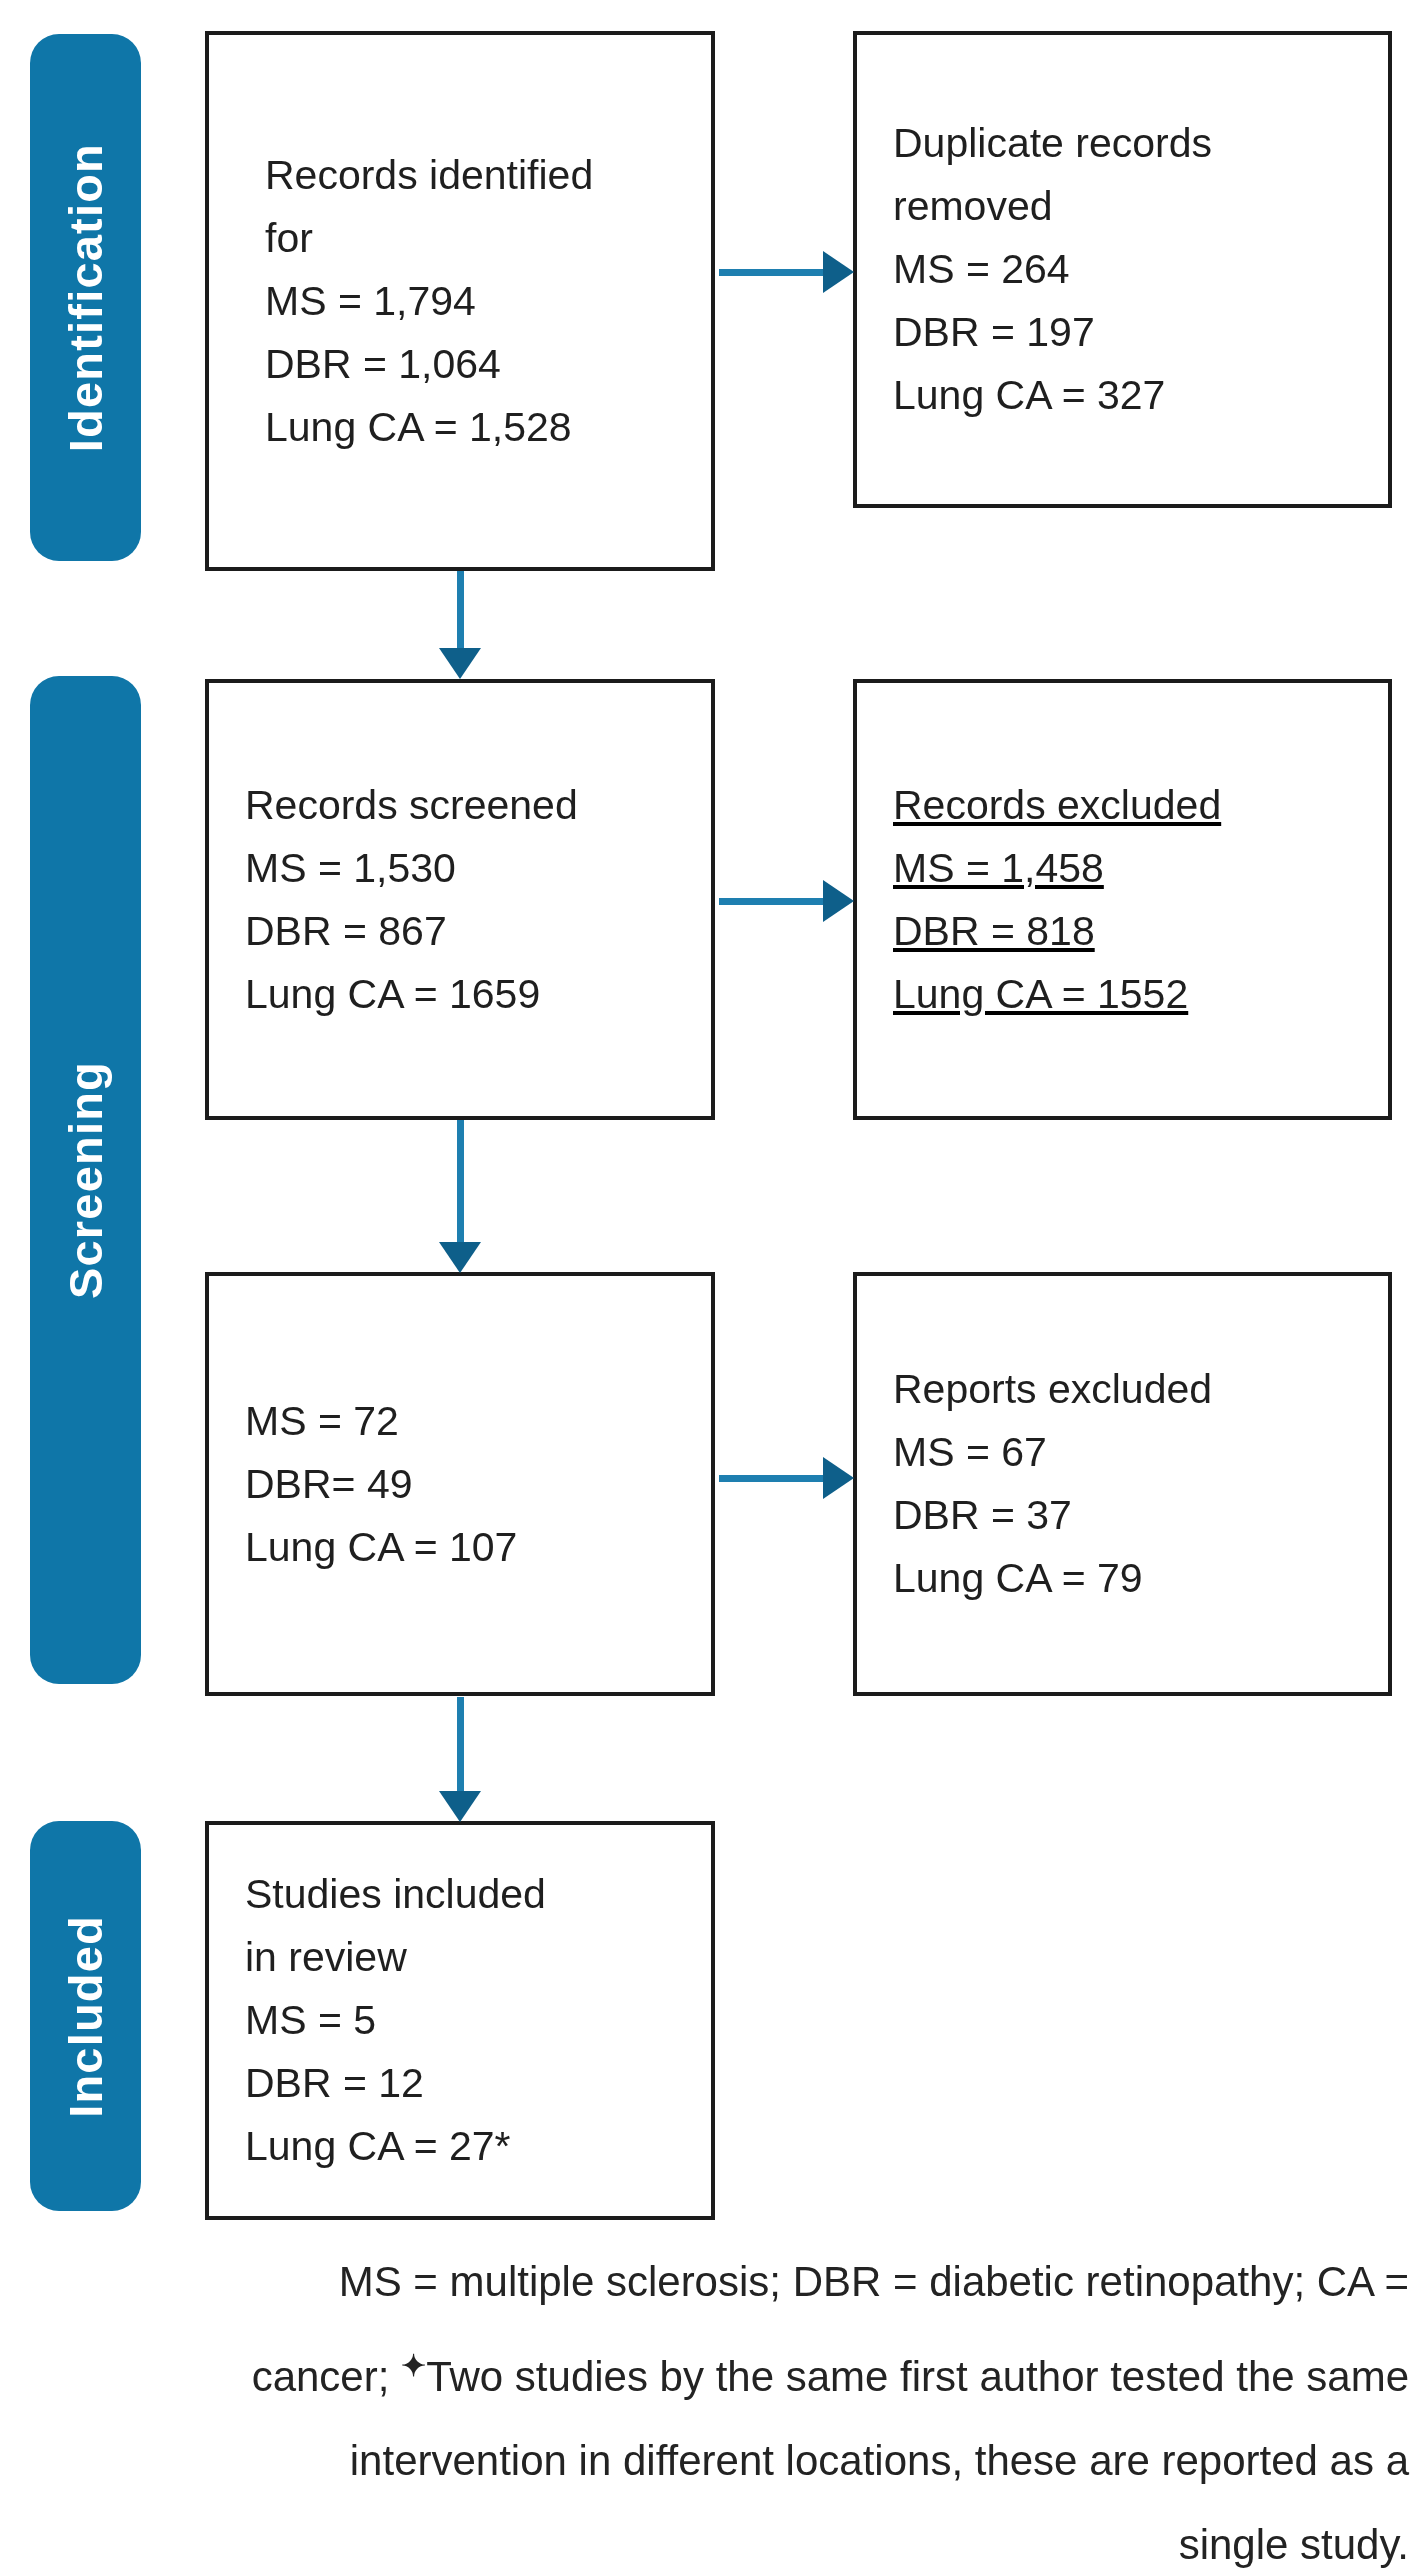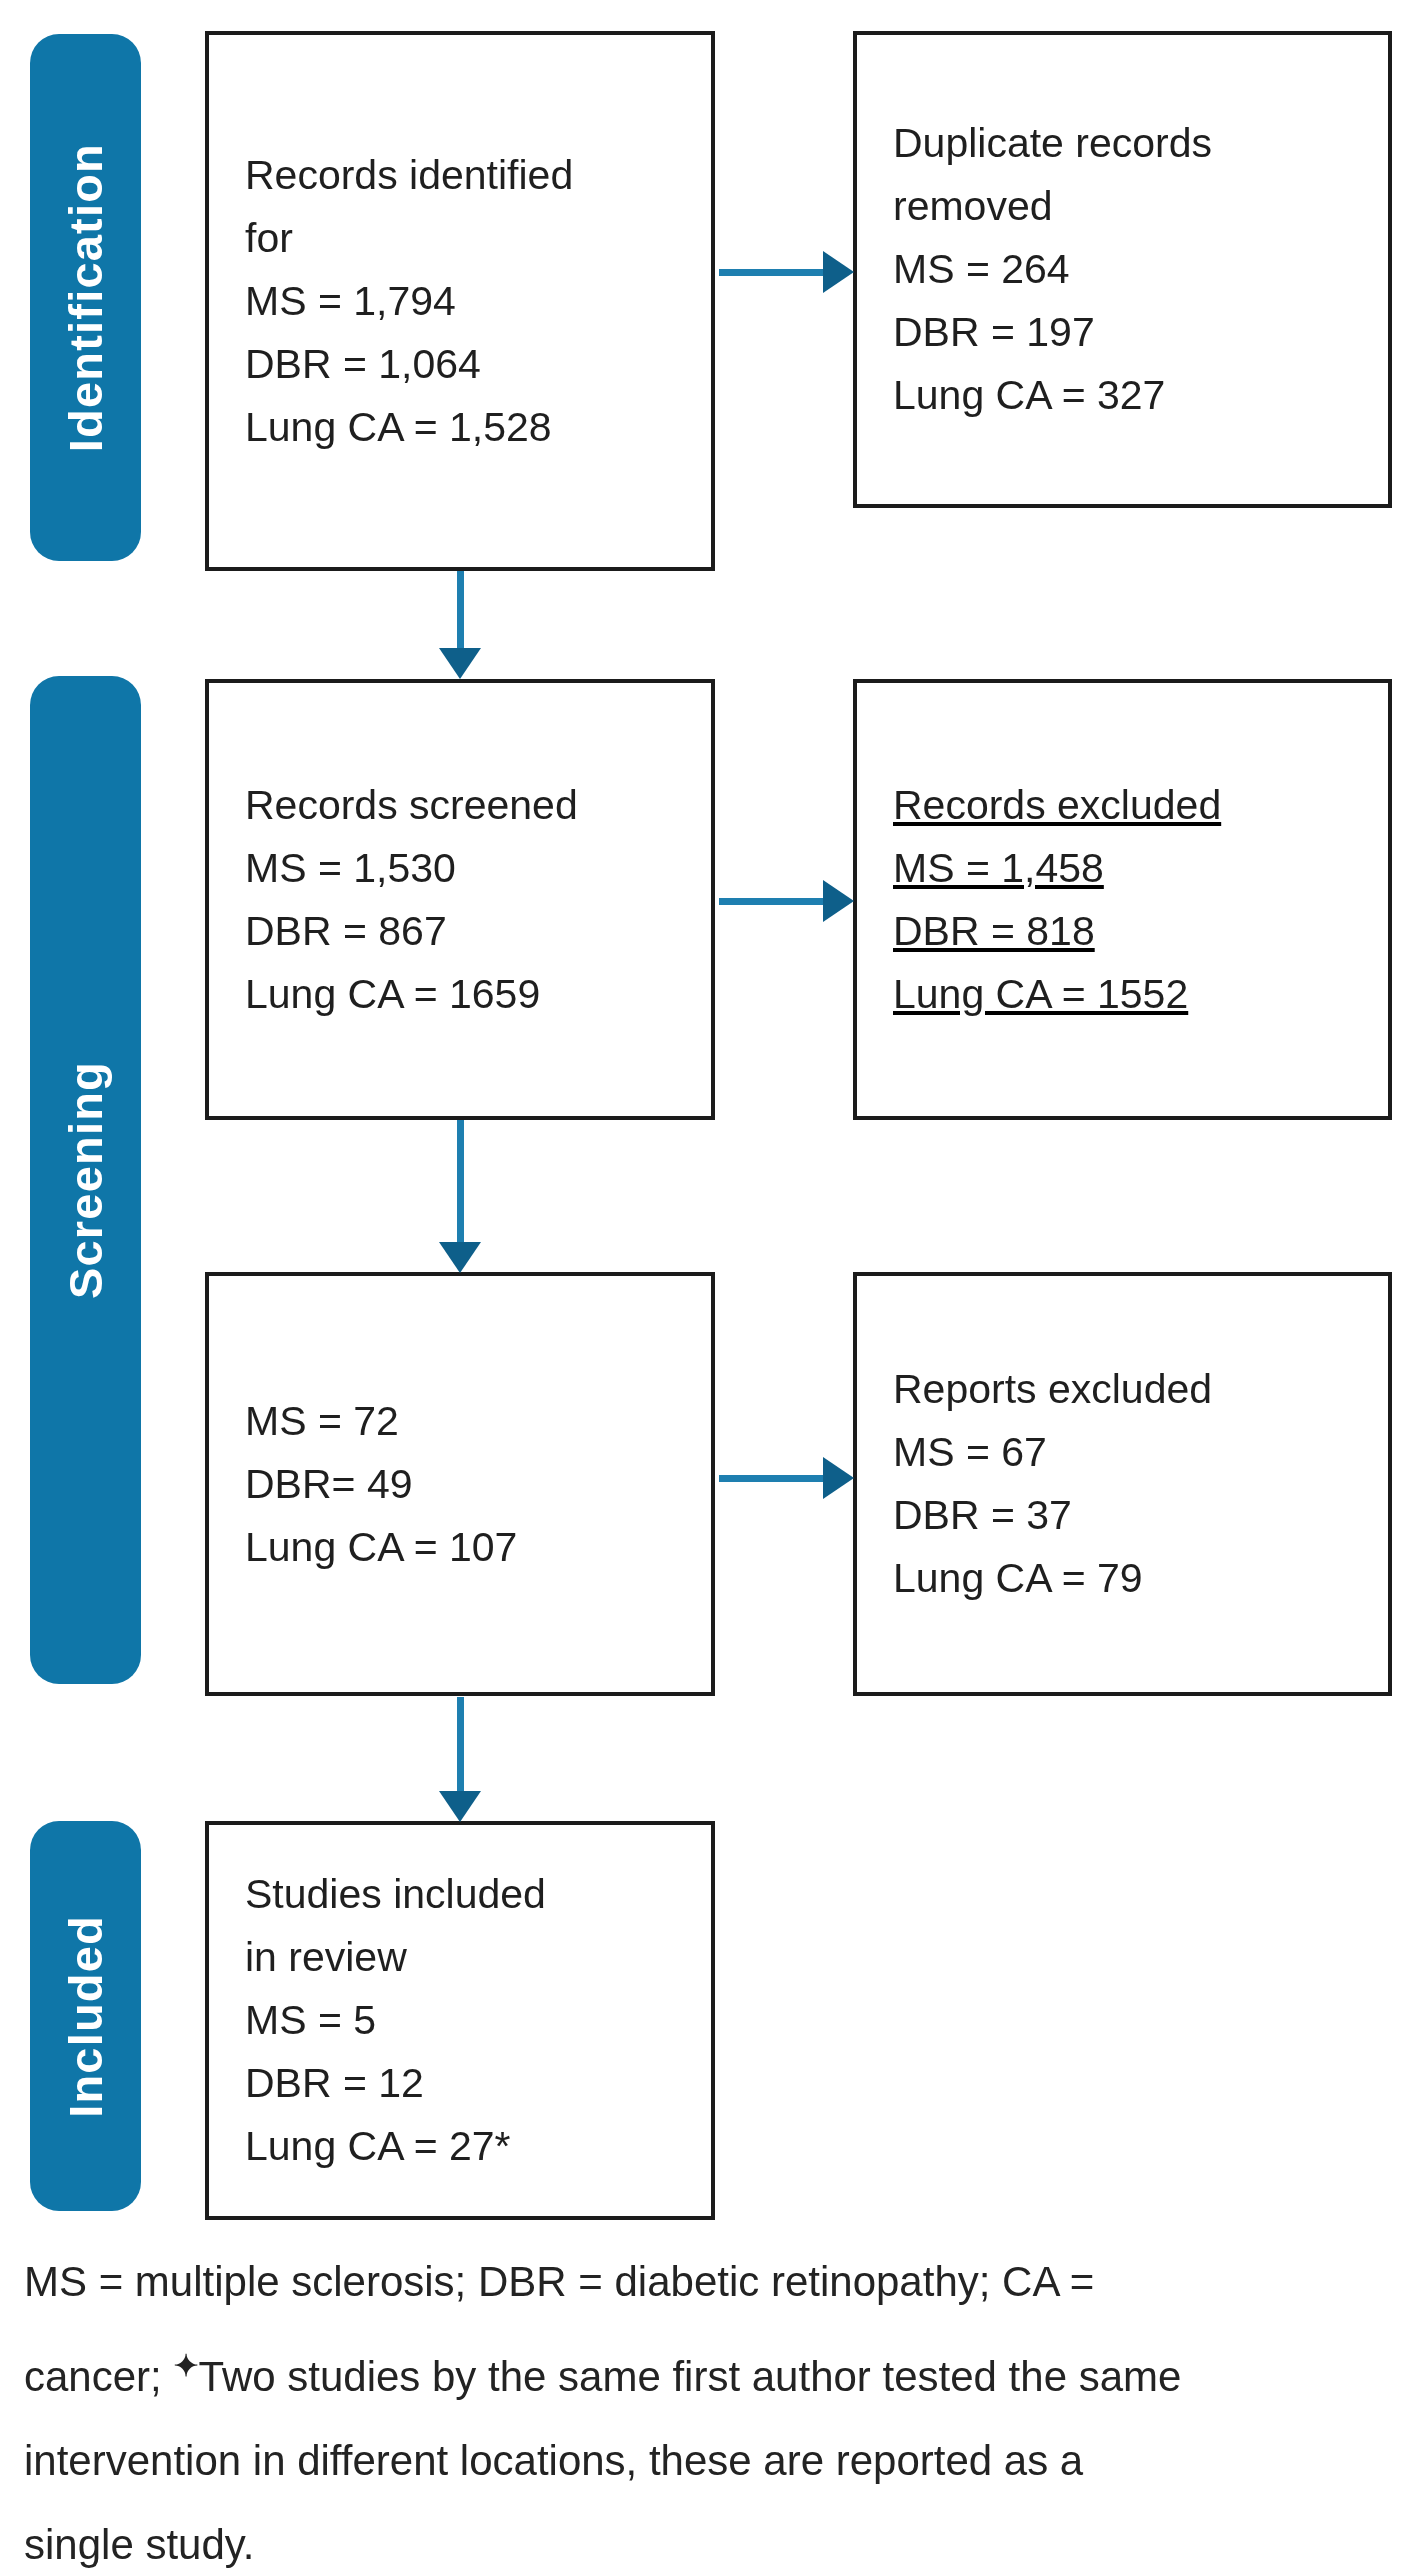--- a/index.html
+++ b/index.html
@@ -71,21 +71,21 @@
   
   .footnote{
     position:absolute;
     left:24px;
     top:2240px;
     width:1385px;
     font-size:42px;
     line-height:84px;
     color:#232323;
   }
-  .fn-line{white-space:nowrap;}
+  .fn-line{white-space:nowrap;text-align:right;}
   .fn-star{
     font-size:30px;
     vertical-align:15px;
     font-weight:bold;
   }
 </style>
 </head>
 <body>
 
 <div id="canvas">
@@ -93,21 +93,21 @@
   <div class="stage" style="top:34px;height:527px;">
     <span class="stage-text">Identification</span>
   </div>
   <div class="stage" style="top:676px;height:1008px;">
     <span class="stage-text">Screening</span>
   </div>
   <div class="stage" style="top:1821px;height:390px;">
     <span class="stage-text">Included</span>
   </div>
 
-  <div class="fbox" style="left:205px;top:31px;width:510px;height:540px;">
+  <div class="fbox" style="left:205px;top:31px;width:510px;height:540px;padding-left:20px;">
     <div class="txt">
       <div>Records identified</div>
       <div>for</div>
       <div>MS = 1,794</div>
       <div>DBR = 1,064</div>
       <div>Lung CA = 1,528</div>
     </div>
   </div>
   <div class="fbox" style="left:853px;top:31px;width:539px;height:477px;">
     <div class="txt">

